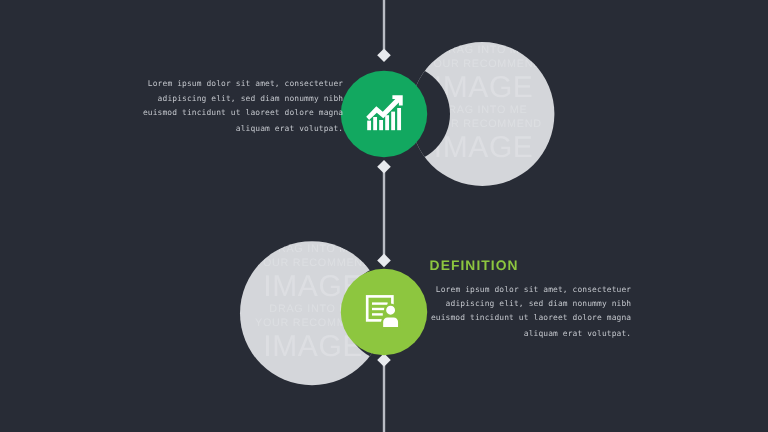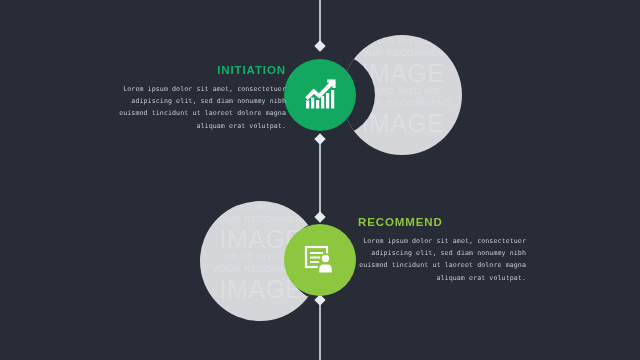--- a/index.html
+++ b/index.html
@@ -182,21 +182,20 @@
           <rect x="20" y="20" width="3.2" height="12.5"></rect>
           <rect x="25" y="17" width="3.2" height="15.5"></rect>
           <rect x="30" y="14" width="3.2" height="18.5"></rect>
           <path d="M4.2 21.3 L12.6 12.6 L18.0 17.2 L28.4 6.6 L26.0 6.6 L26.0 3.4 L34.6 3.4 L34.6 12.0 L31.4 12.0 L31.4 9.4 L18.4 22.6 L13.0 18.0 L6.6 24.0 Z"></path>
         </g>
       </svg>
     </span>
   </div>
 
   <div class="text-block block-initiation">
-    <h2 class="block-title title-initiation">INITIATION</h2>
     <p class="block-body">Lorem ipsum dolor sit amet, consectetuer adipiscing elit, sed diam nonummy nibh euismod tincidunt ut laoreet dolore magna aliquam erat volutpat.</p>
   </div>
 
   <div class="photo-circle photo-bottom">
     <div class="wm">
       <span class="big">IMAGE</span>
       <span class="small">DRAG INTO ME</span>
       <span class="small">YOUR RECOMMEND</span>
       <span class="big">IMAGE</span>
       <span class="small">DRAG INTO ME</span>
@@ -219,17 +218,17 @@
         </g>
         <g fill="#ffffff" stroke="#8dc63f" stroke-width="1.8">
           <circle cx="23.5" cy="16.5" r="4.6"></circle>
           <path d="M16.4 31.5 v-5.2 a4.6 4.6 0 0 1 4.6 -4.6 h5 a4.6 4.6 0 0 1 4.6 4.6 v5.2 z"></path>
         </g>
       </svg>
     </span>
   </div>
 
   <div class="text-block block-definition">
-    <h2 class="block-title title-definition">RECOMMEND</h2>
+    <h2 class="block-title title-definition">DEFINITION</h2>
     <p class="block-body">Lorem ipsum dolor sit amet, consectetuer adipiscing elit, sed diam nonummy nibh euismod tincidunt ut laoreet dolore magna aliquam erat volutpat.</p>
   </div>
 
 </div>
 
 </body></html>

